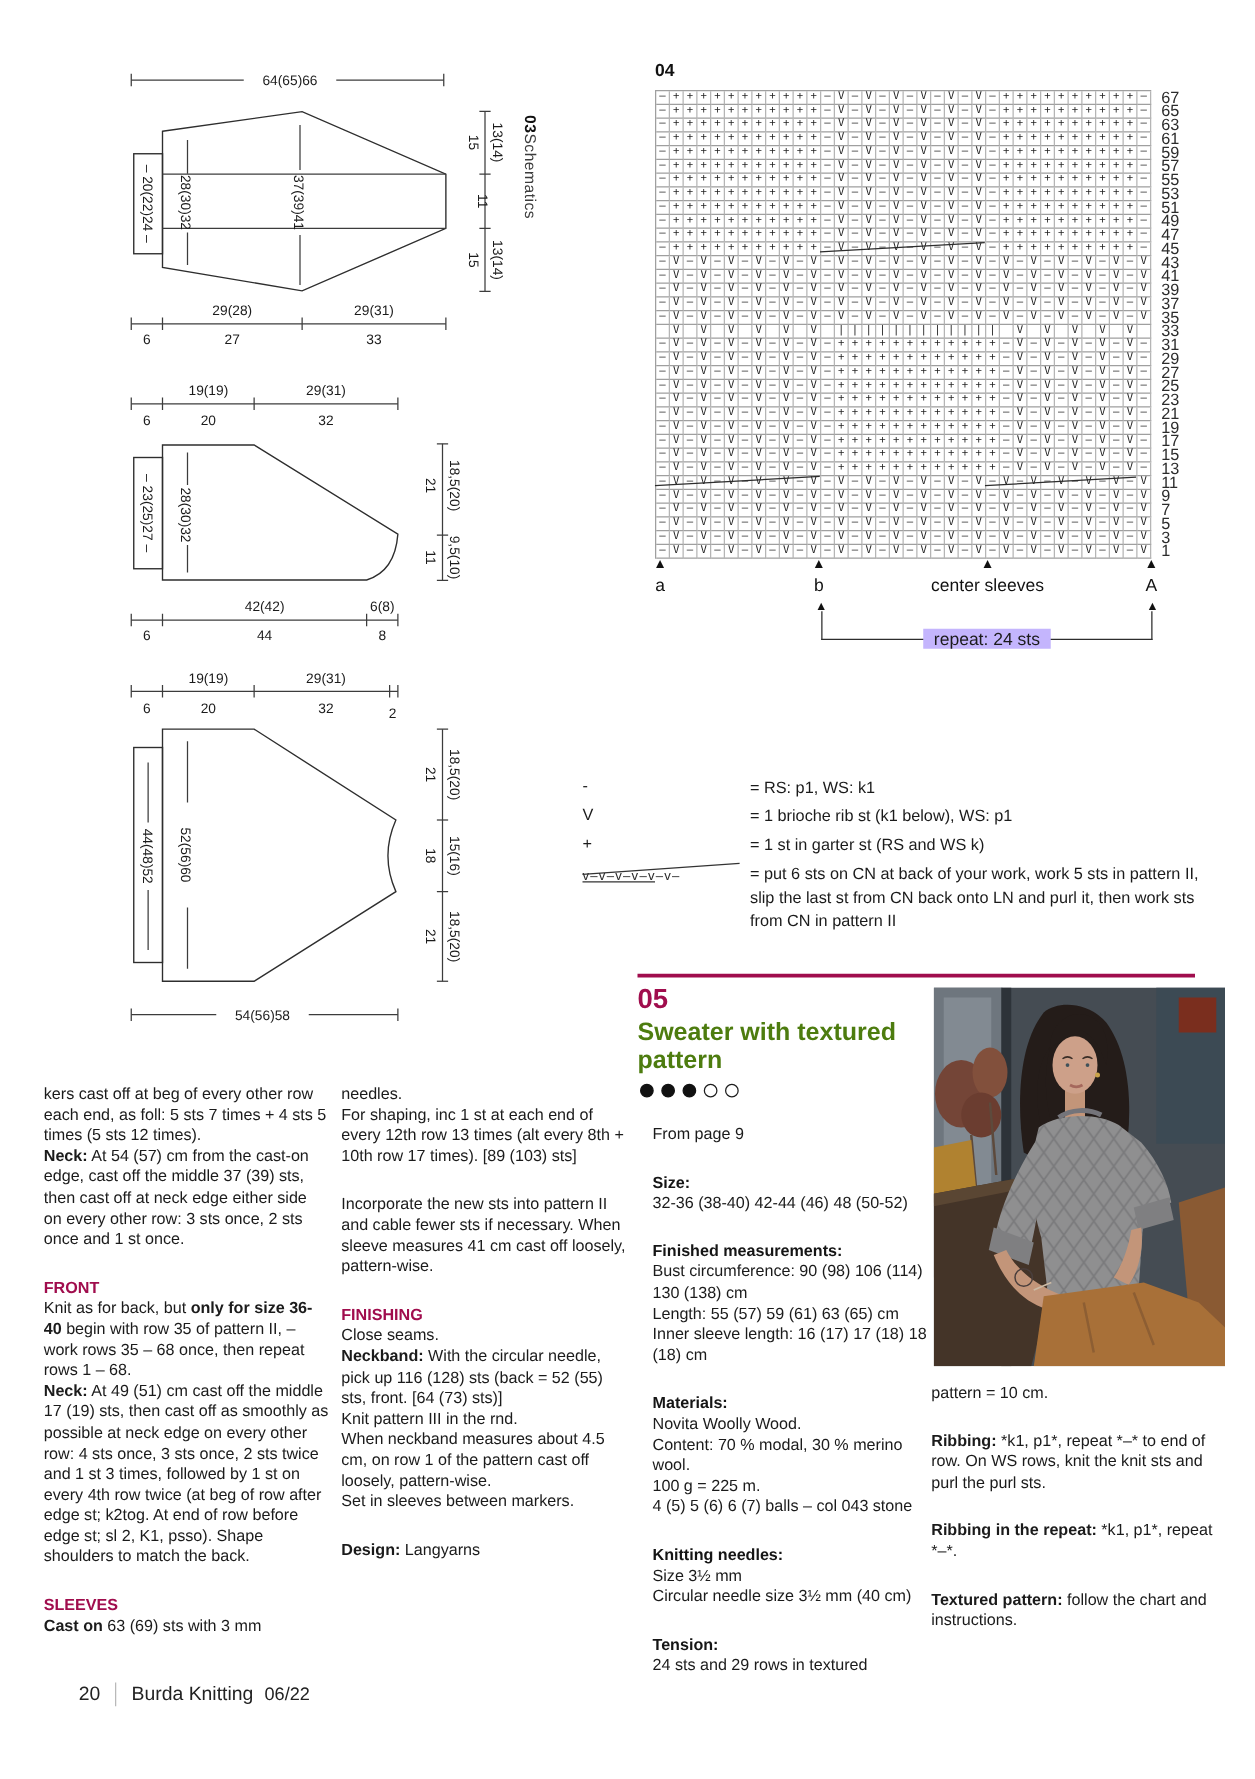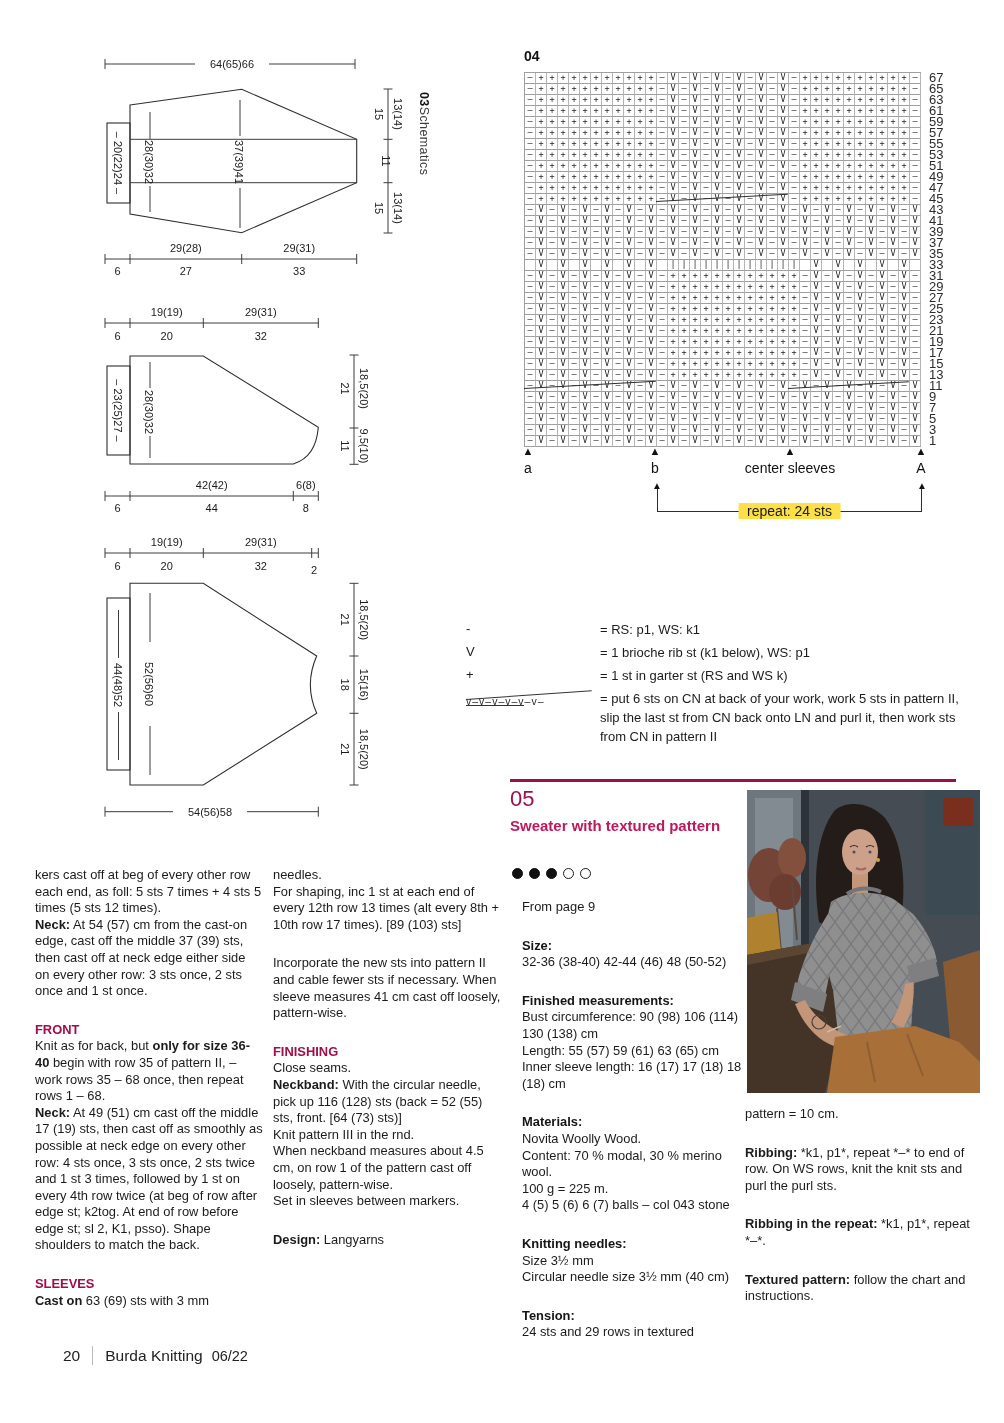--- a/index.html
+++ b/index.html
@@ -16,32 +16,32 @@
 #chart-wrap{left:524px;top:72px;position:absolute}
 #cgrid{display:grid;grid-template-columns:repeat(36,11px);grid-auto-rows:11px;border-left:1px solid #9f9f9f;border-top:1px solid #9f9f9f}
 .ccell{border-right:1px solid #b5b5b5;border-bottom:1px solid #9f9f9f;font-family:"DejaVu Sans Mono","Liberation Mono",monospace;font-size:8.5px;line-height:9.5px;text-align:center;color:#1f1f1f}
 .cable-line{position:absolute;height:0;border-top:1.6px solid #2d2d2d;transform:rotate(-3.2deg);transform-origin:left center}
 #cnums{left:929px;top:72px;position:absolute;font-size:13px;color:#2c2c2c}
 .cnum{height:11px;line-height:11px}
 .carrow{position:absolute;transform:translateX(-50%);text-align:center}
 .carrow .tri{display:block;font-size:11px;line-height:11px;color:#111}
 .carrow .albl{display:block;font-size:14px;margin-top:3px;color:#111;white-space:nowrap}
 #repeat{left:657px;top:489px;width:265px;height:23px;position:absolute;border-left:1.3px solid #2d2d2d;border-right:1.3px solid #2d2d2d;border-bottom:1.3px solid #2d2d2d}
-#repeat .rl{position:absolute;left:50%;bottom:-8px;transform:translateX(-50%);background:#fde047;padding:0 9px;font-size:14px;white-space:nowrap}
+#repeat .rl{position:absolute;left:50%;bottom:-8px;transform:translateX(-50%);background:#c4b5fd;padding:0 9px;font-size:14px;white-space:nowrap}
 #repeat .ah{position:absolute;top:-9px;font-size:10px;color:#111}
 #legend{left:466px;top:620px;position:absolute;font-size:13px;color:#1b1b1b}
 .lg-row{display:flex;align-items:flex-start;margin-bottom:4px;line-height:18px}
 .lg-sym{width:134px;flex:none;font-size:13px;position:relative}
 .lg-txt{width:372px;line-height:19px}
 .cable-sym{font-size:10.5px;letter-spacing:1px;color:#2b2b2b;padding-top:3px}
 .cable-strike{position:absolute;left:0;top:10px;width:126px;border-top:1.2px solid #333;transform:rotate(-4deg);transform-origin:left center}
 .cable-under{position:absolute;left:0;top:16px;width:58px;border-top:1.1px solid #333}
 #rule05{left:510px;top:779px;width:446px;height:2.6px;background:#a00d4d}
-#num05{left:510px;top:786px;font-size:22px;font-weight:normal;color:#a00d4d}
-#title05{left:510px;top:815px;width:218px;font-size:15px;font-weight:bold;line-height:22px;color:#be185d}
+#num05{left:510px;top:786px;font-size:22px;font-weight:bold;color:#a00d4d}
+#title05{left:510px;top:815px;width:218px;font-size:20px;font-weight:bold;line-height:22px;color:#4d7c0f}
 #dots{left:512px;top:864px;position:absolute}
 .dot{display:inline-block;width:11px;height:11px;border-radius:50%;border:1.6px solid #1d1d1d;margin-right:6px;vertical-align:middle}
 .dot.fill{background:#111;border-color:#111}
 #photo{left:747px;top:790px}
 .tcol{position:absolute}
 #colA{left:35px;top:867px;width:228px}
 #colB{left:273px;top:867px;width:228px}
 #colC{left:522px;top:899px;width:228px}
 #colD{left:745px;top:1106px;width:238px}
 .para{font-size:12.9px;line-height:16.6px;color:#1b1b1b}

